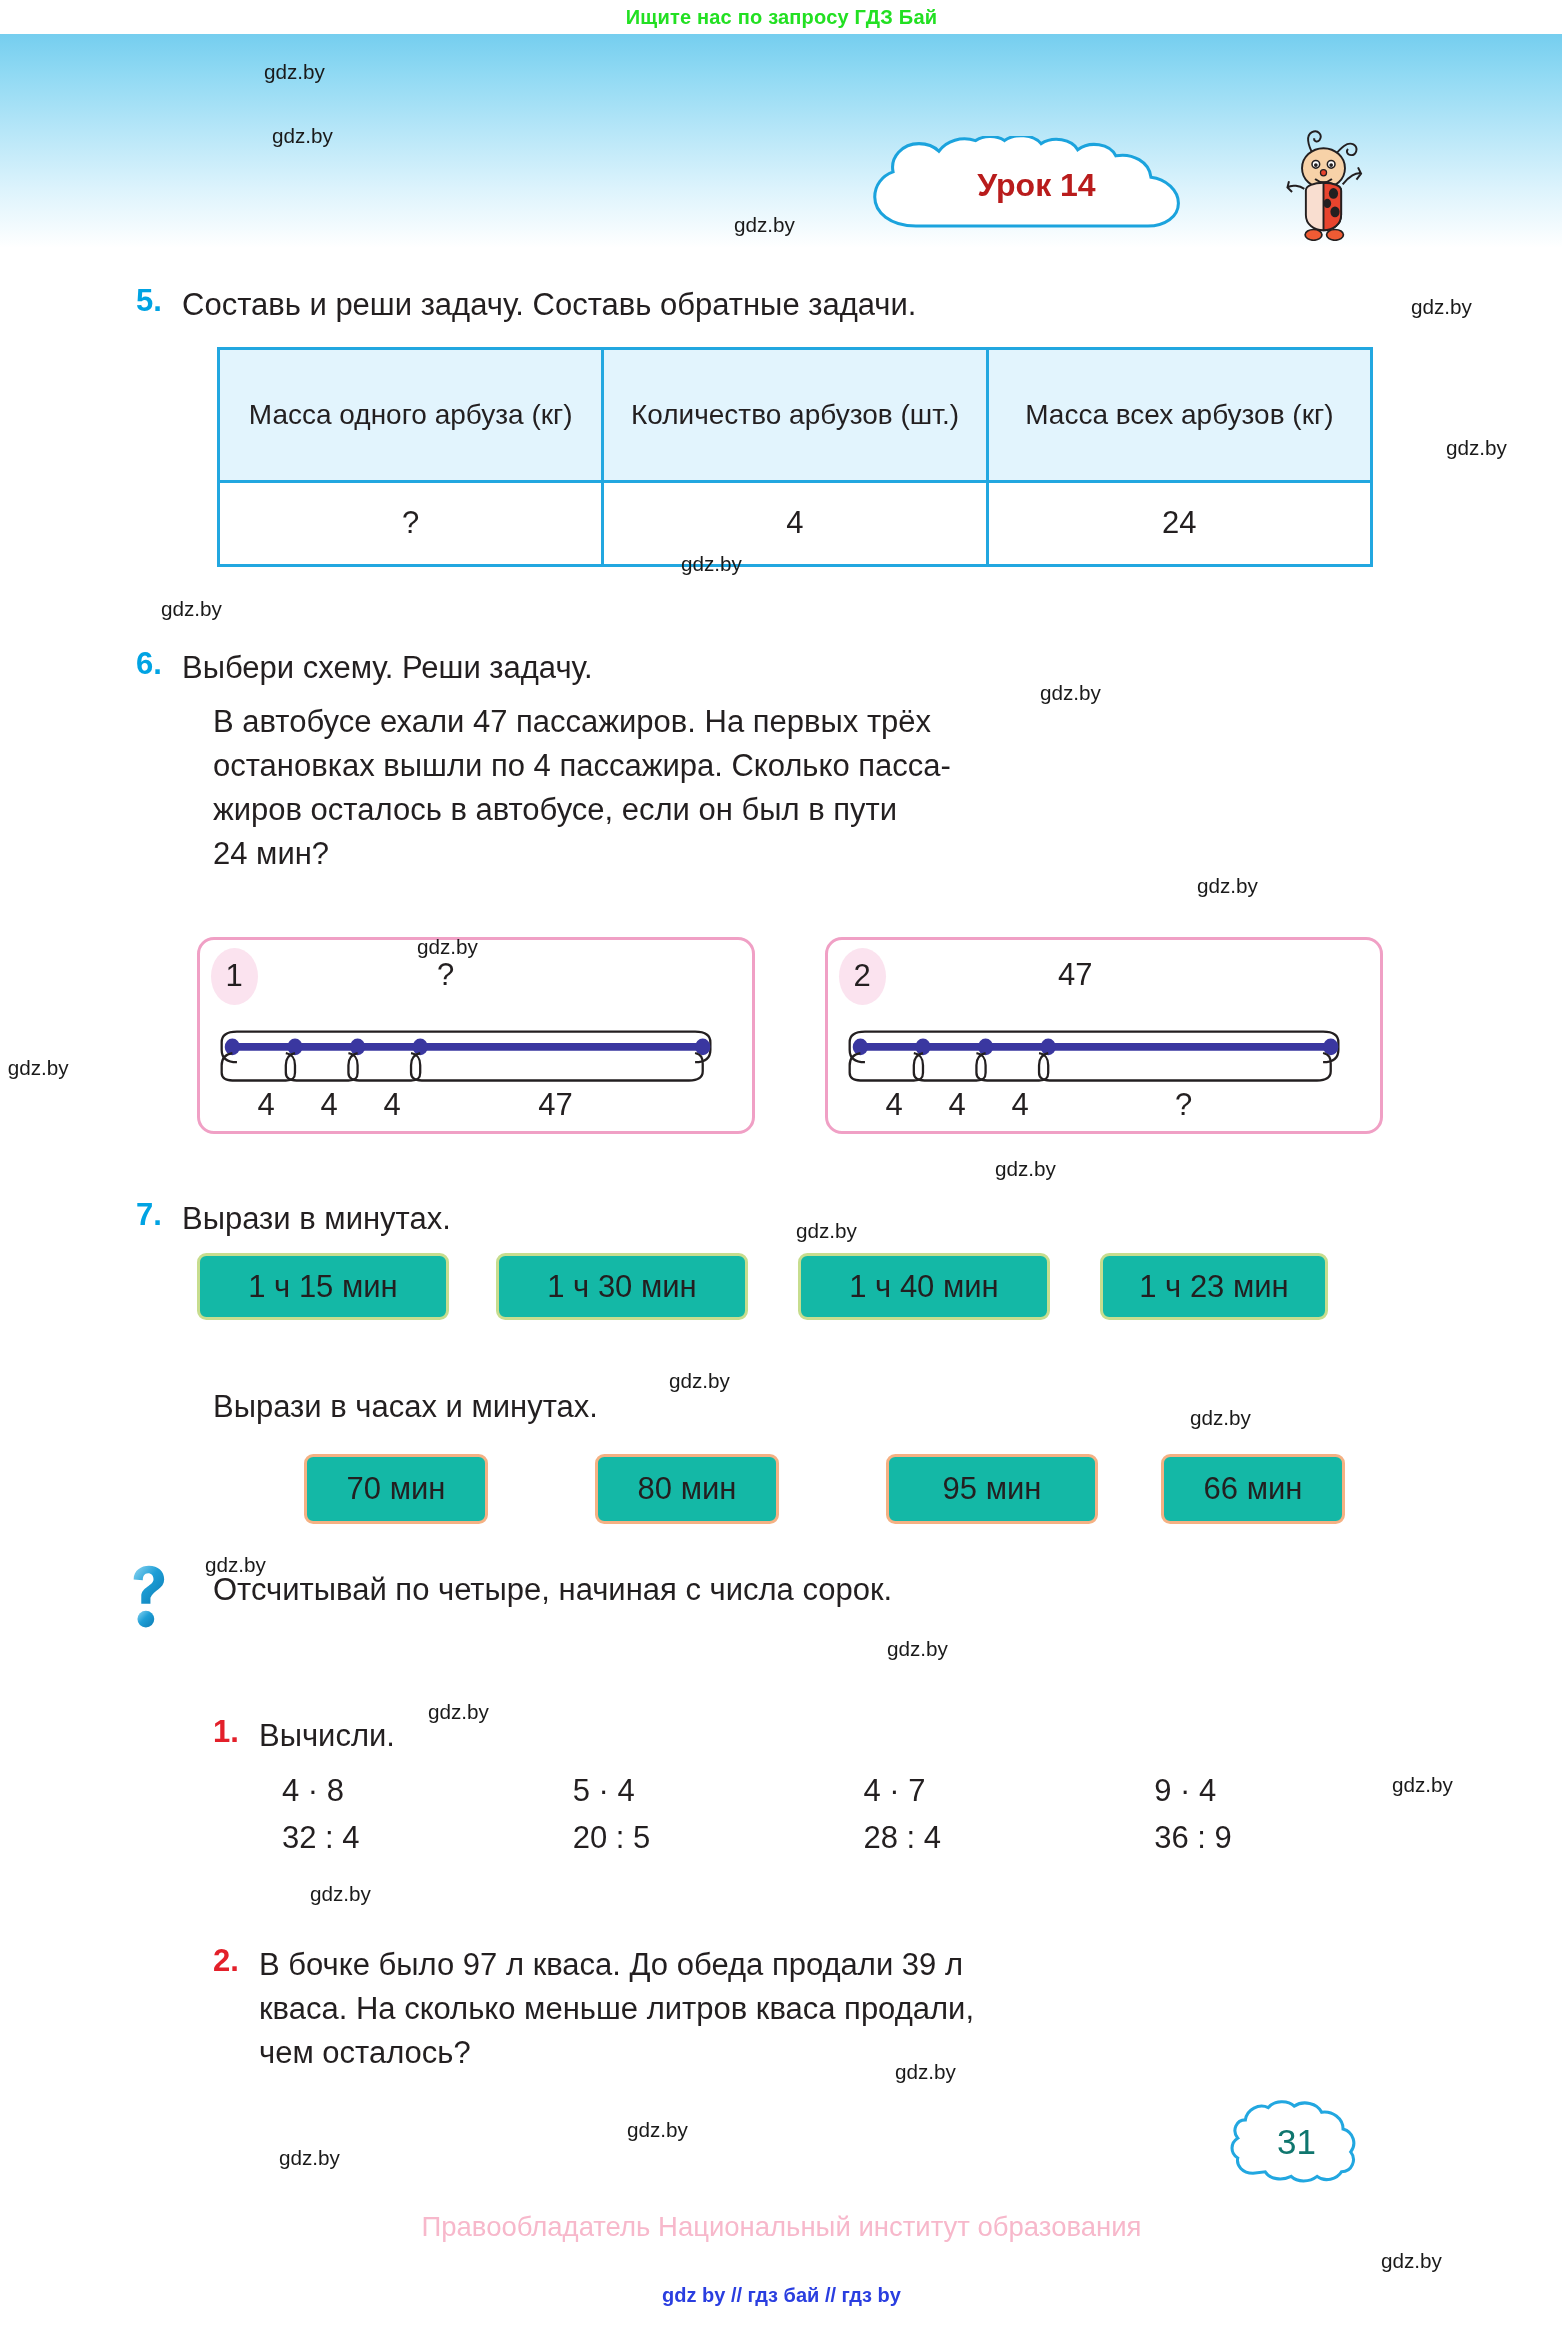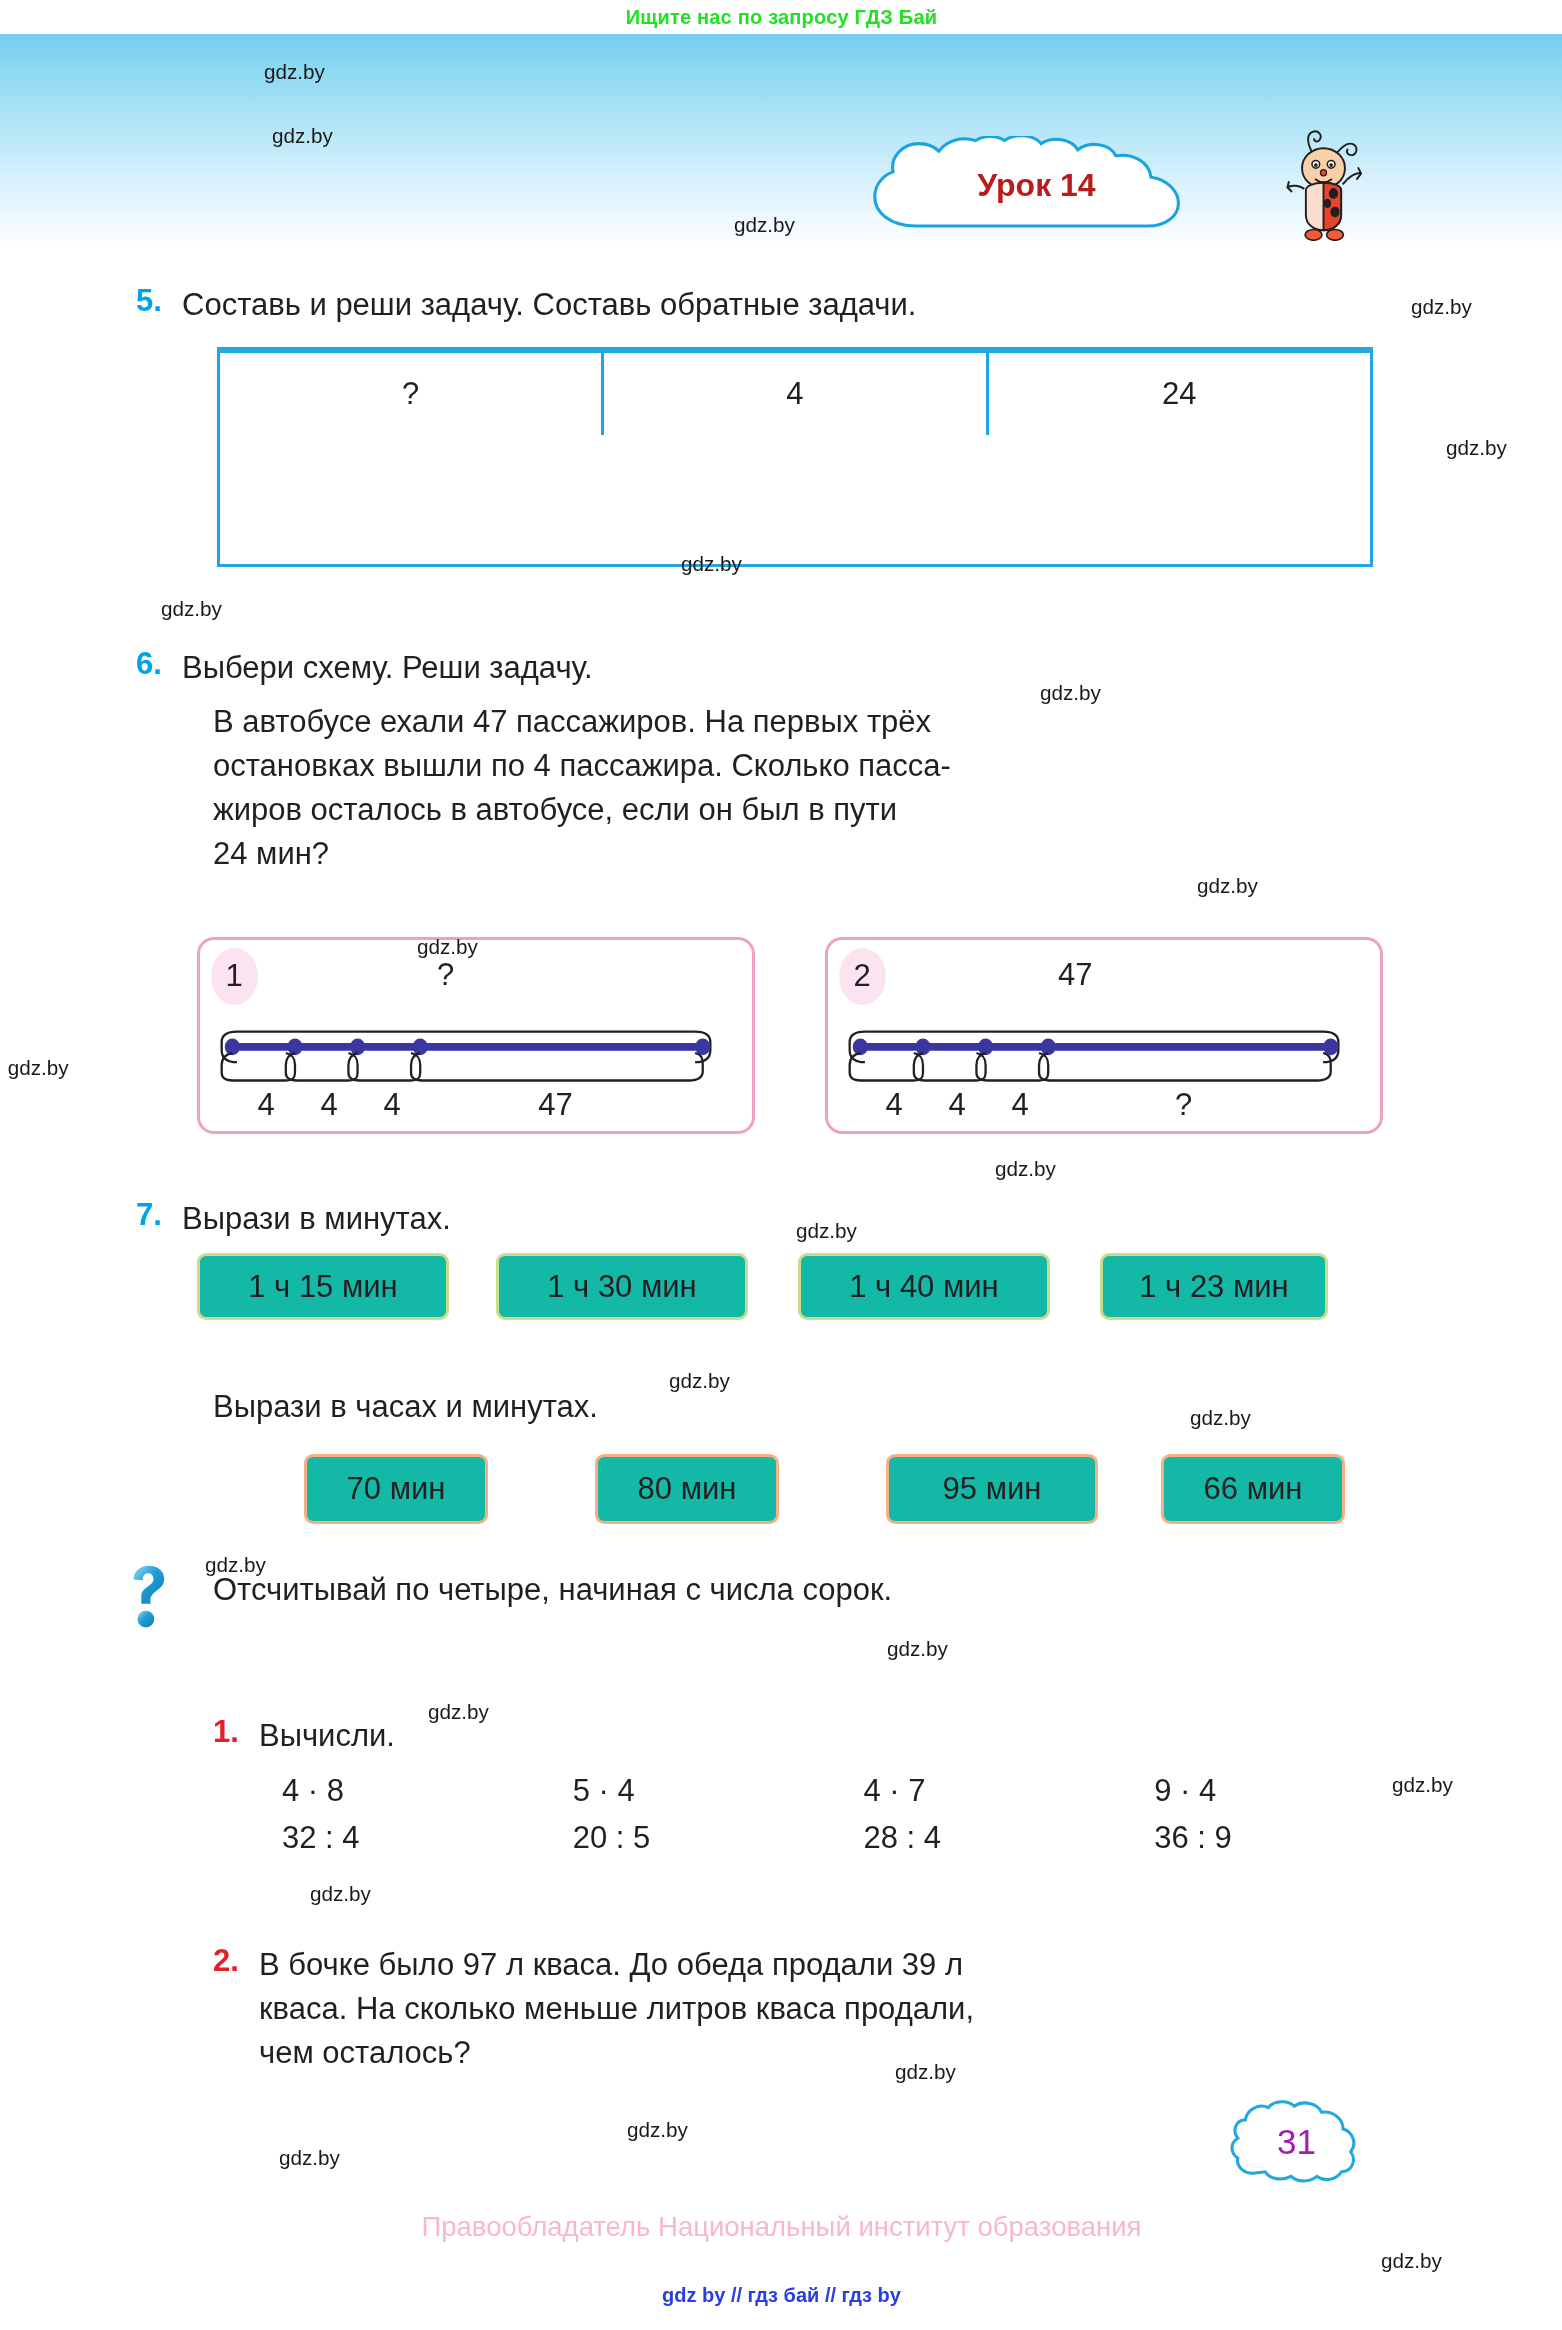--- a/index.html
+++ b/index.html
@@ -104,21 +104,21 @@
   
   .dashed-frame {
     position: absolute; left: 136px; top: 1697px; width: 1301px; height: 497px;
   }
 
   
   .pagenum-wrap { position: absolute; left: 1224px; top: 2100px; width: 145px; height: 84px; }
   .pagenum {
     position: absolute; left: 0; top: 0; width: 100%; height: 100%;
     display: flex; align-items: center; justify-content: center;
-    font-size: 35px; color: #a21caf; z-index: 2;
+    font-size: 35px; color: #0f766e; z-index: 2;
   }
 
   
   .copyright {
     position: absolute; left: 0; top: 2211px; width: 1563px;
     text-align: center; font-size: 27.5px; color: #f7b8cb;
   }
   .bottom-link {
     position: absolute; left: 0; top: 2284px; width: 1563px;
     text-align: center; font-size: 20px; color: #2a3ee0; font-weight: bold;
@@ -177,20 +177,25 @@
   </svg>
 
   <div class="content">
 
     <div class="task-row" style="left:136px; top:283px; width:1301px;">
       <span class="tasknum">5.</span>
       <span class="tasktext">Составь и реши задачу. Составь обратные задачи.</span>
     </div>
 
     <div class="wm-table">
+      <div class="wm-thead">
+        <div class="wm-th">Масса одного арбуза (кг)</div>
+        <div class="wm-th">Количество арбузов (шт.)</div>
+        <div class="wm-th">Масса всех арбузов (кг)</div>
+      </div>
       <div class="wm-tbody">
         <div class="wm-td">?</div>
         <div class="wm-td">4</div>
         <div class="wm-td">24</div>
       </div>
     </div>
 
     <div class="task-row" style="left:136px; top:646px; width:1301px;">
       <span class="tasknum">6.</span>
       <span class="tasktext">Выбери схему. Реши задачу.</span>

